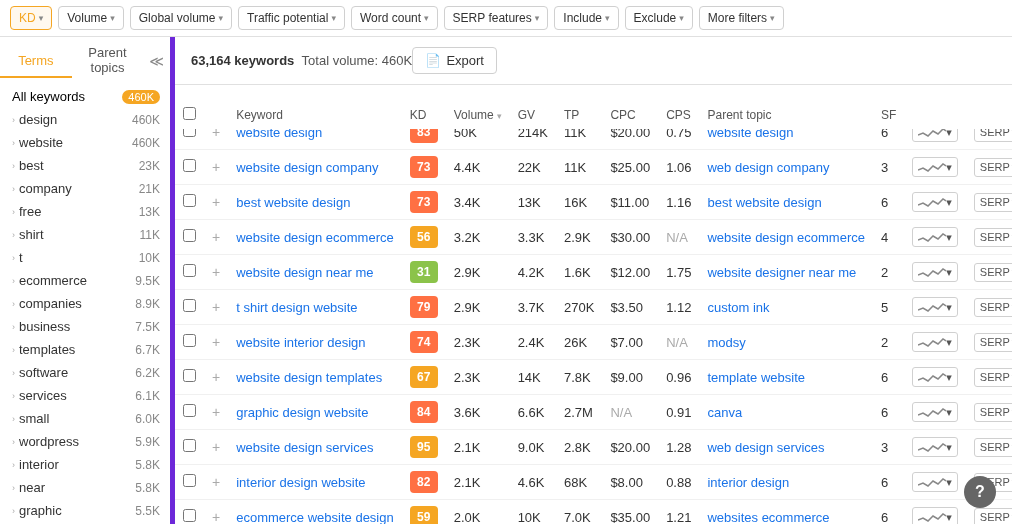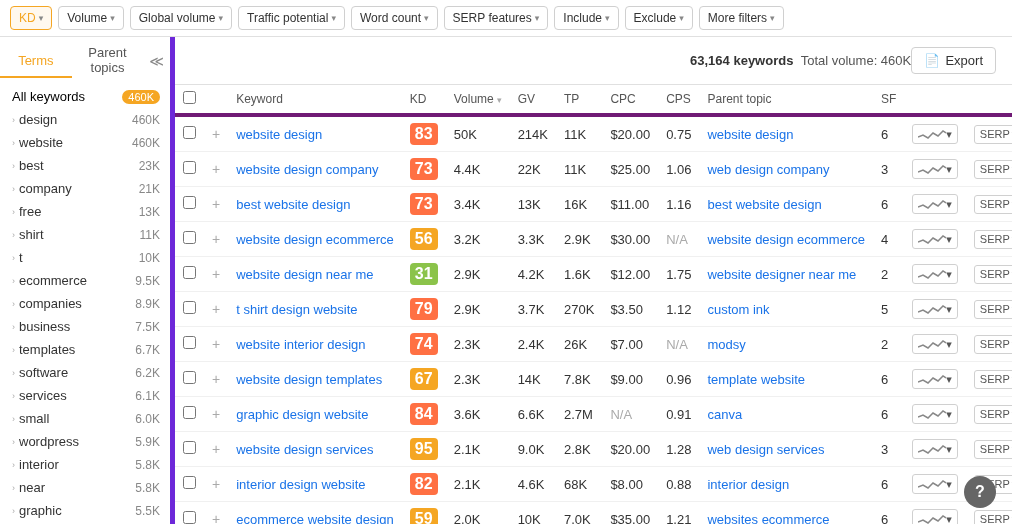--- a/index.html
+++ b/index.html
@@ -43,47 +43,47 @@
     .sidebar-item-label .caret { font-size: 9px; color: #aaa; }
     .sidebar-item-count { font-size: 12px; color: #888; }
     .sidebar-item.all-kw .sidebar-item-label { color: #000000; font-weight: 500; }
     .sidebar-item.all-kw .sidebar-item-count { background: #f5a623; color: #fff; padding: 1px 6px; border-radius: 10px; font-size: 11px; }
 
     
     .content { flex: 1; display: flex; flex-direction: column; overflow: hidden; }
 
     
     .content-header {
-      display: flex; align-items: center; justify-content: flex-end;
+      display: flex; align-items: center; justify-content: flex-start;
       padding: 10px 16px; border-bottom: 1px solid #e0e0e0;
     }
     .kw-count { font-weight: 600; }
     .kw-volume { color: #555; }
     .export-btn {
       display: inline-flex; align-items: center; gap: 5px;
       border: 1px solid #d0d0d0; border-radius: 4px; padding: 5px 12px;
       background: #fff; cursor: pointer; font-size: 13px; color: #333;
     }
 
     
     .table-wrap { overflow: auto; flex: 1; }
     table { width: 100%; border-collapse: collapse; }
     thead tr { border-bottom: 2px solid #e0e0e0; background: #fff; }
     th {
       padding: 6px 8px; text-align: left; font-weight: 500; font-size: 12px;
-      color: #555; white-space: nowrap; position: sticky; top: 0; background: #fff; z-index: 1;
-      border-bottom: 4px solid #701a75;
+      color: #555; white-space: nowrap; position: sticky; top: 16px; background: #fff; z-index: 1;
+      border-bottom: 1px solid #701a75;
     }
     th.sortable { cursor: pointer; }
     th .sort-icon { font-size: 9px; color: #aaa; }
     td { padding: 6px 8px; font-size: 13px; border-bottom: 1px solid #f0f0f0; white-space: nowrap; }
 
     .kd-badge {
       display: inline-flex; align-items: center; justify-content: center;
-      width: 28px; height: 22px; border-radius: 4px; font-weight: 600; font-size: 16px; color: #fff;
+      width: 28px; height: 22px; border-radius: 4px; font-weight: 600; font-size: 12px; color: #fff;
     }
 
     .keyword-link { color: #1a73e8; cursor: pointer; }
     .parent-topic-link { color: #1a73e8; cursor: pointer; }
 
     .checkbox-col { width: 20px; }
     .add-col { width: 20px; color: #aaa; cursor: pointer; }
     .add-btn { color: #aaa; cursor: pointer; font-size: 14px; }
 
     .serp-btn {

